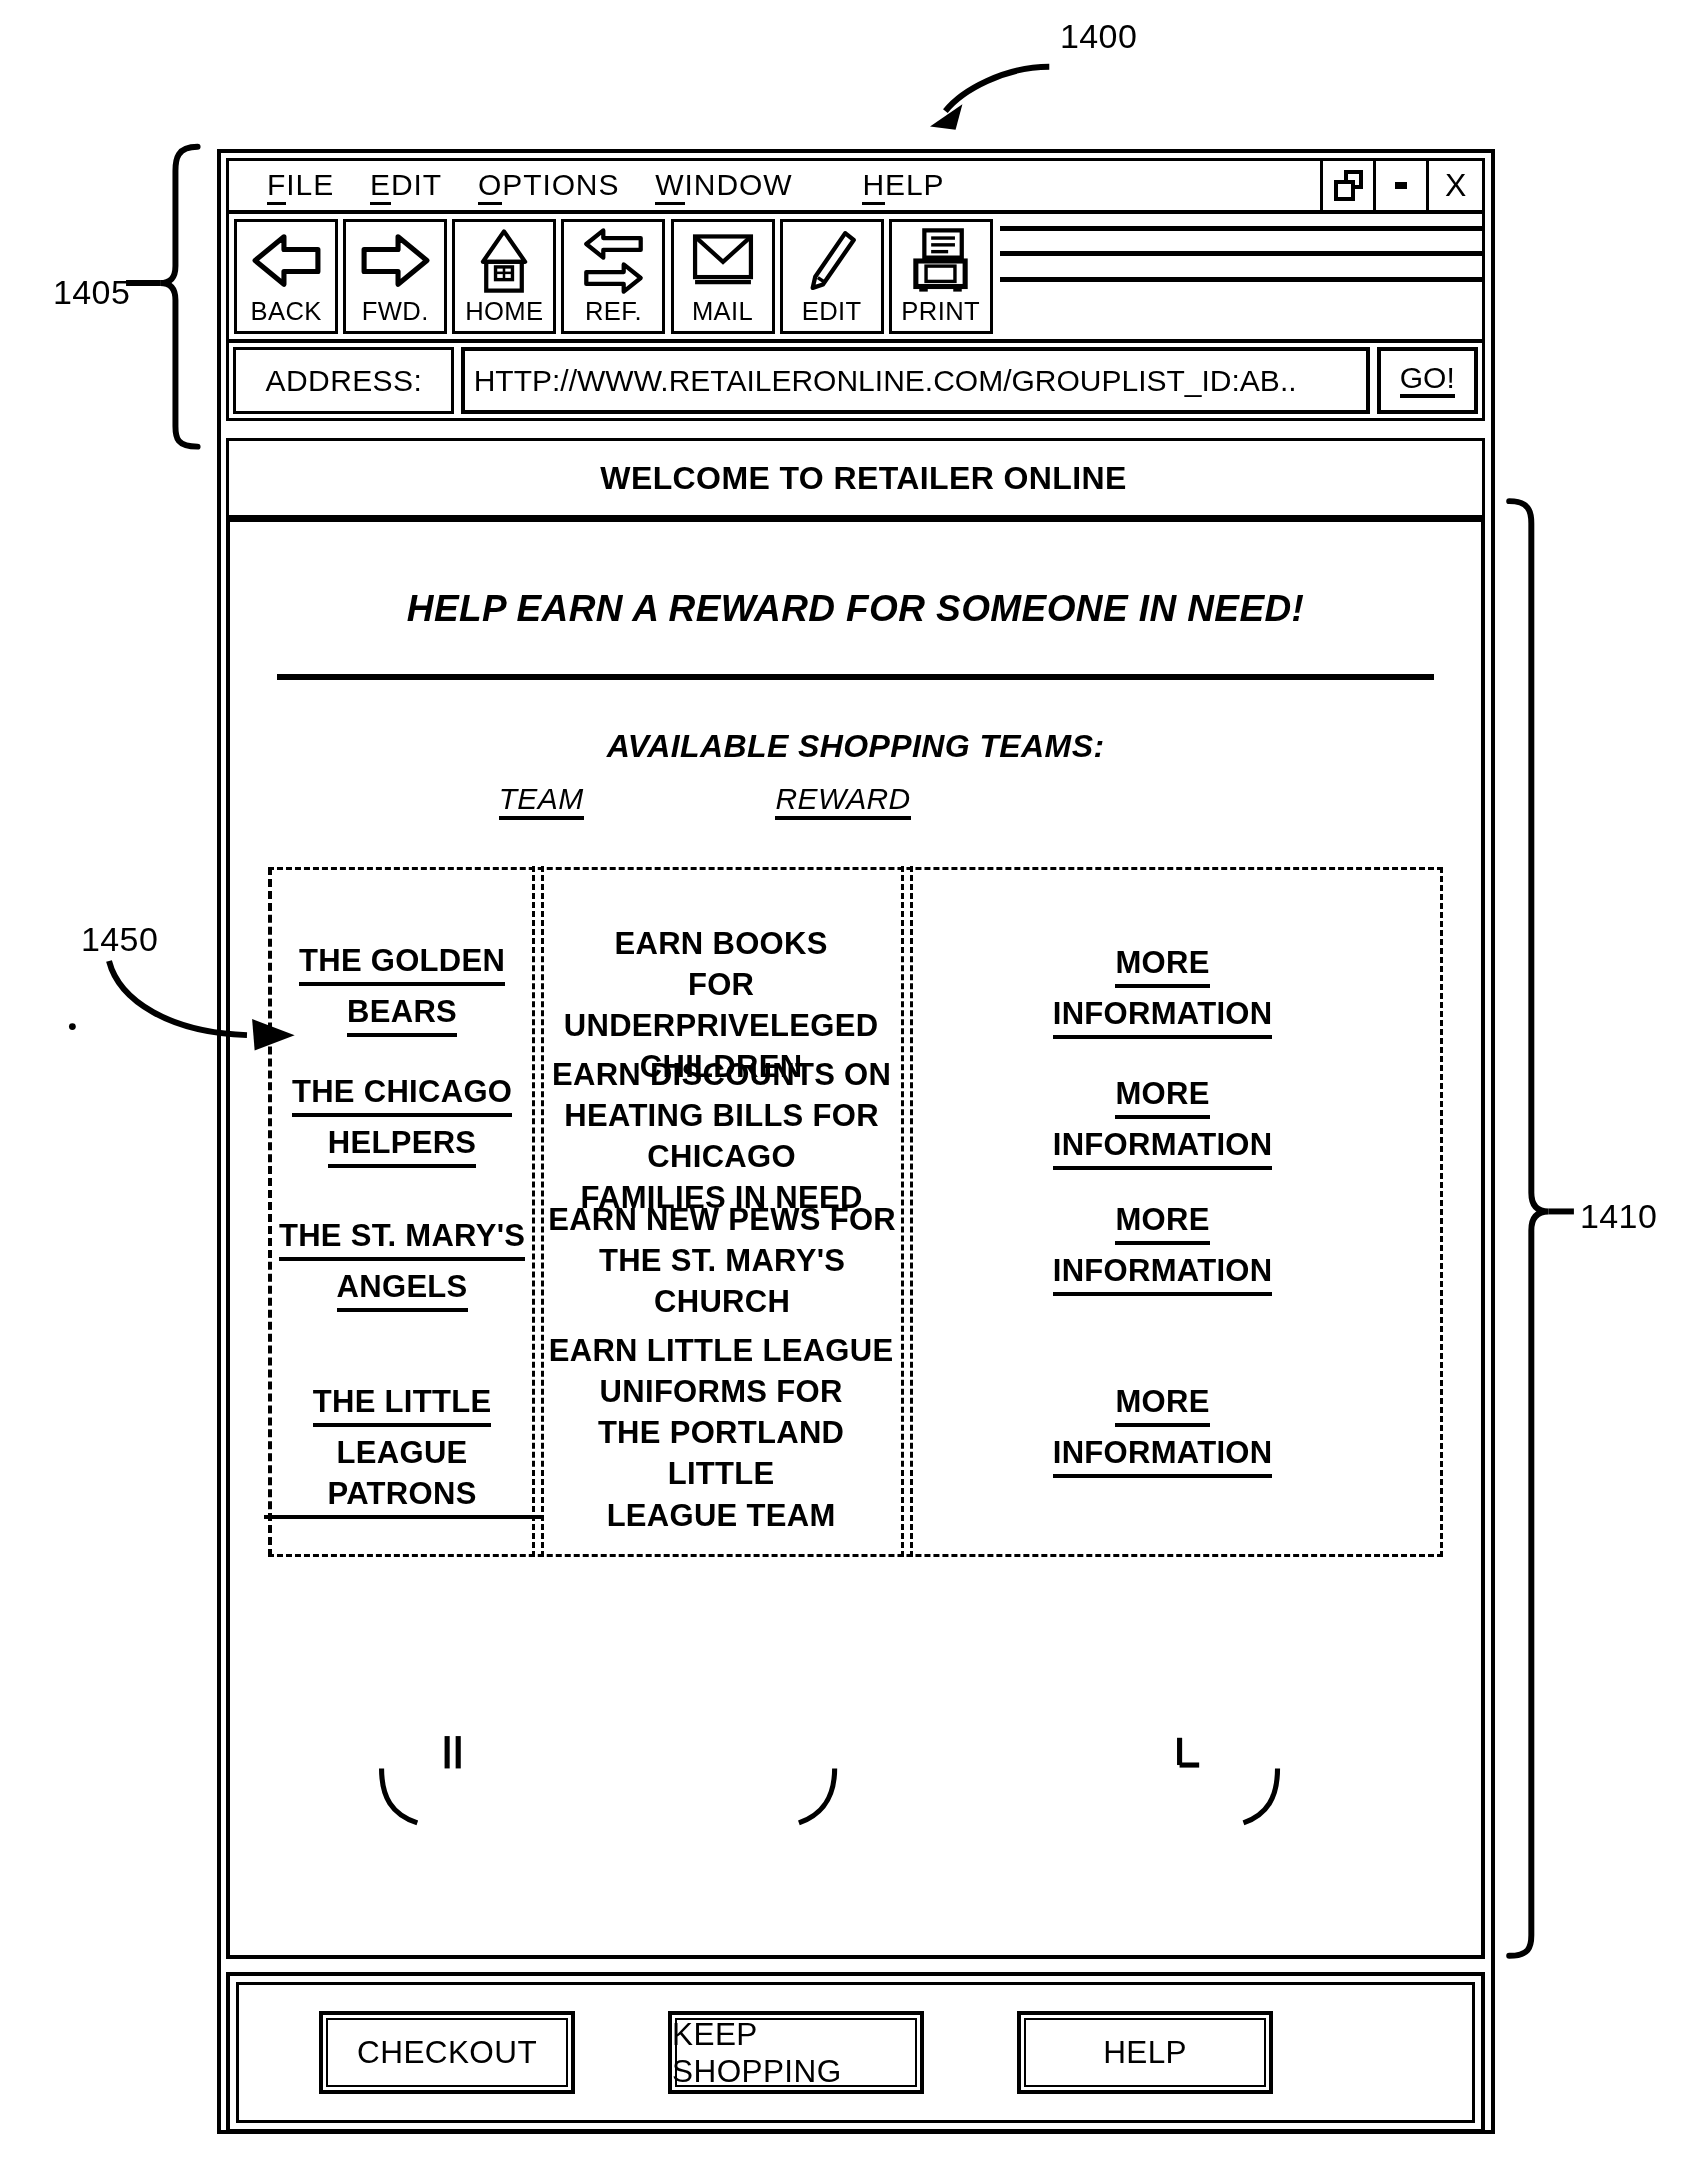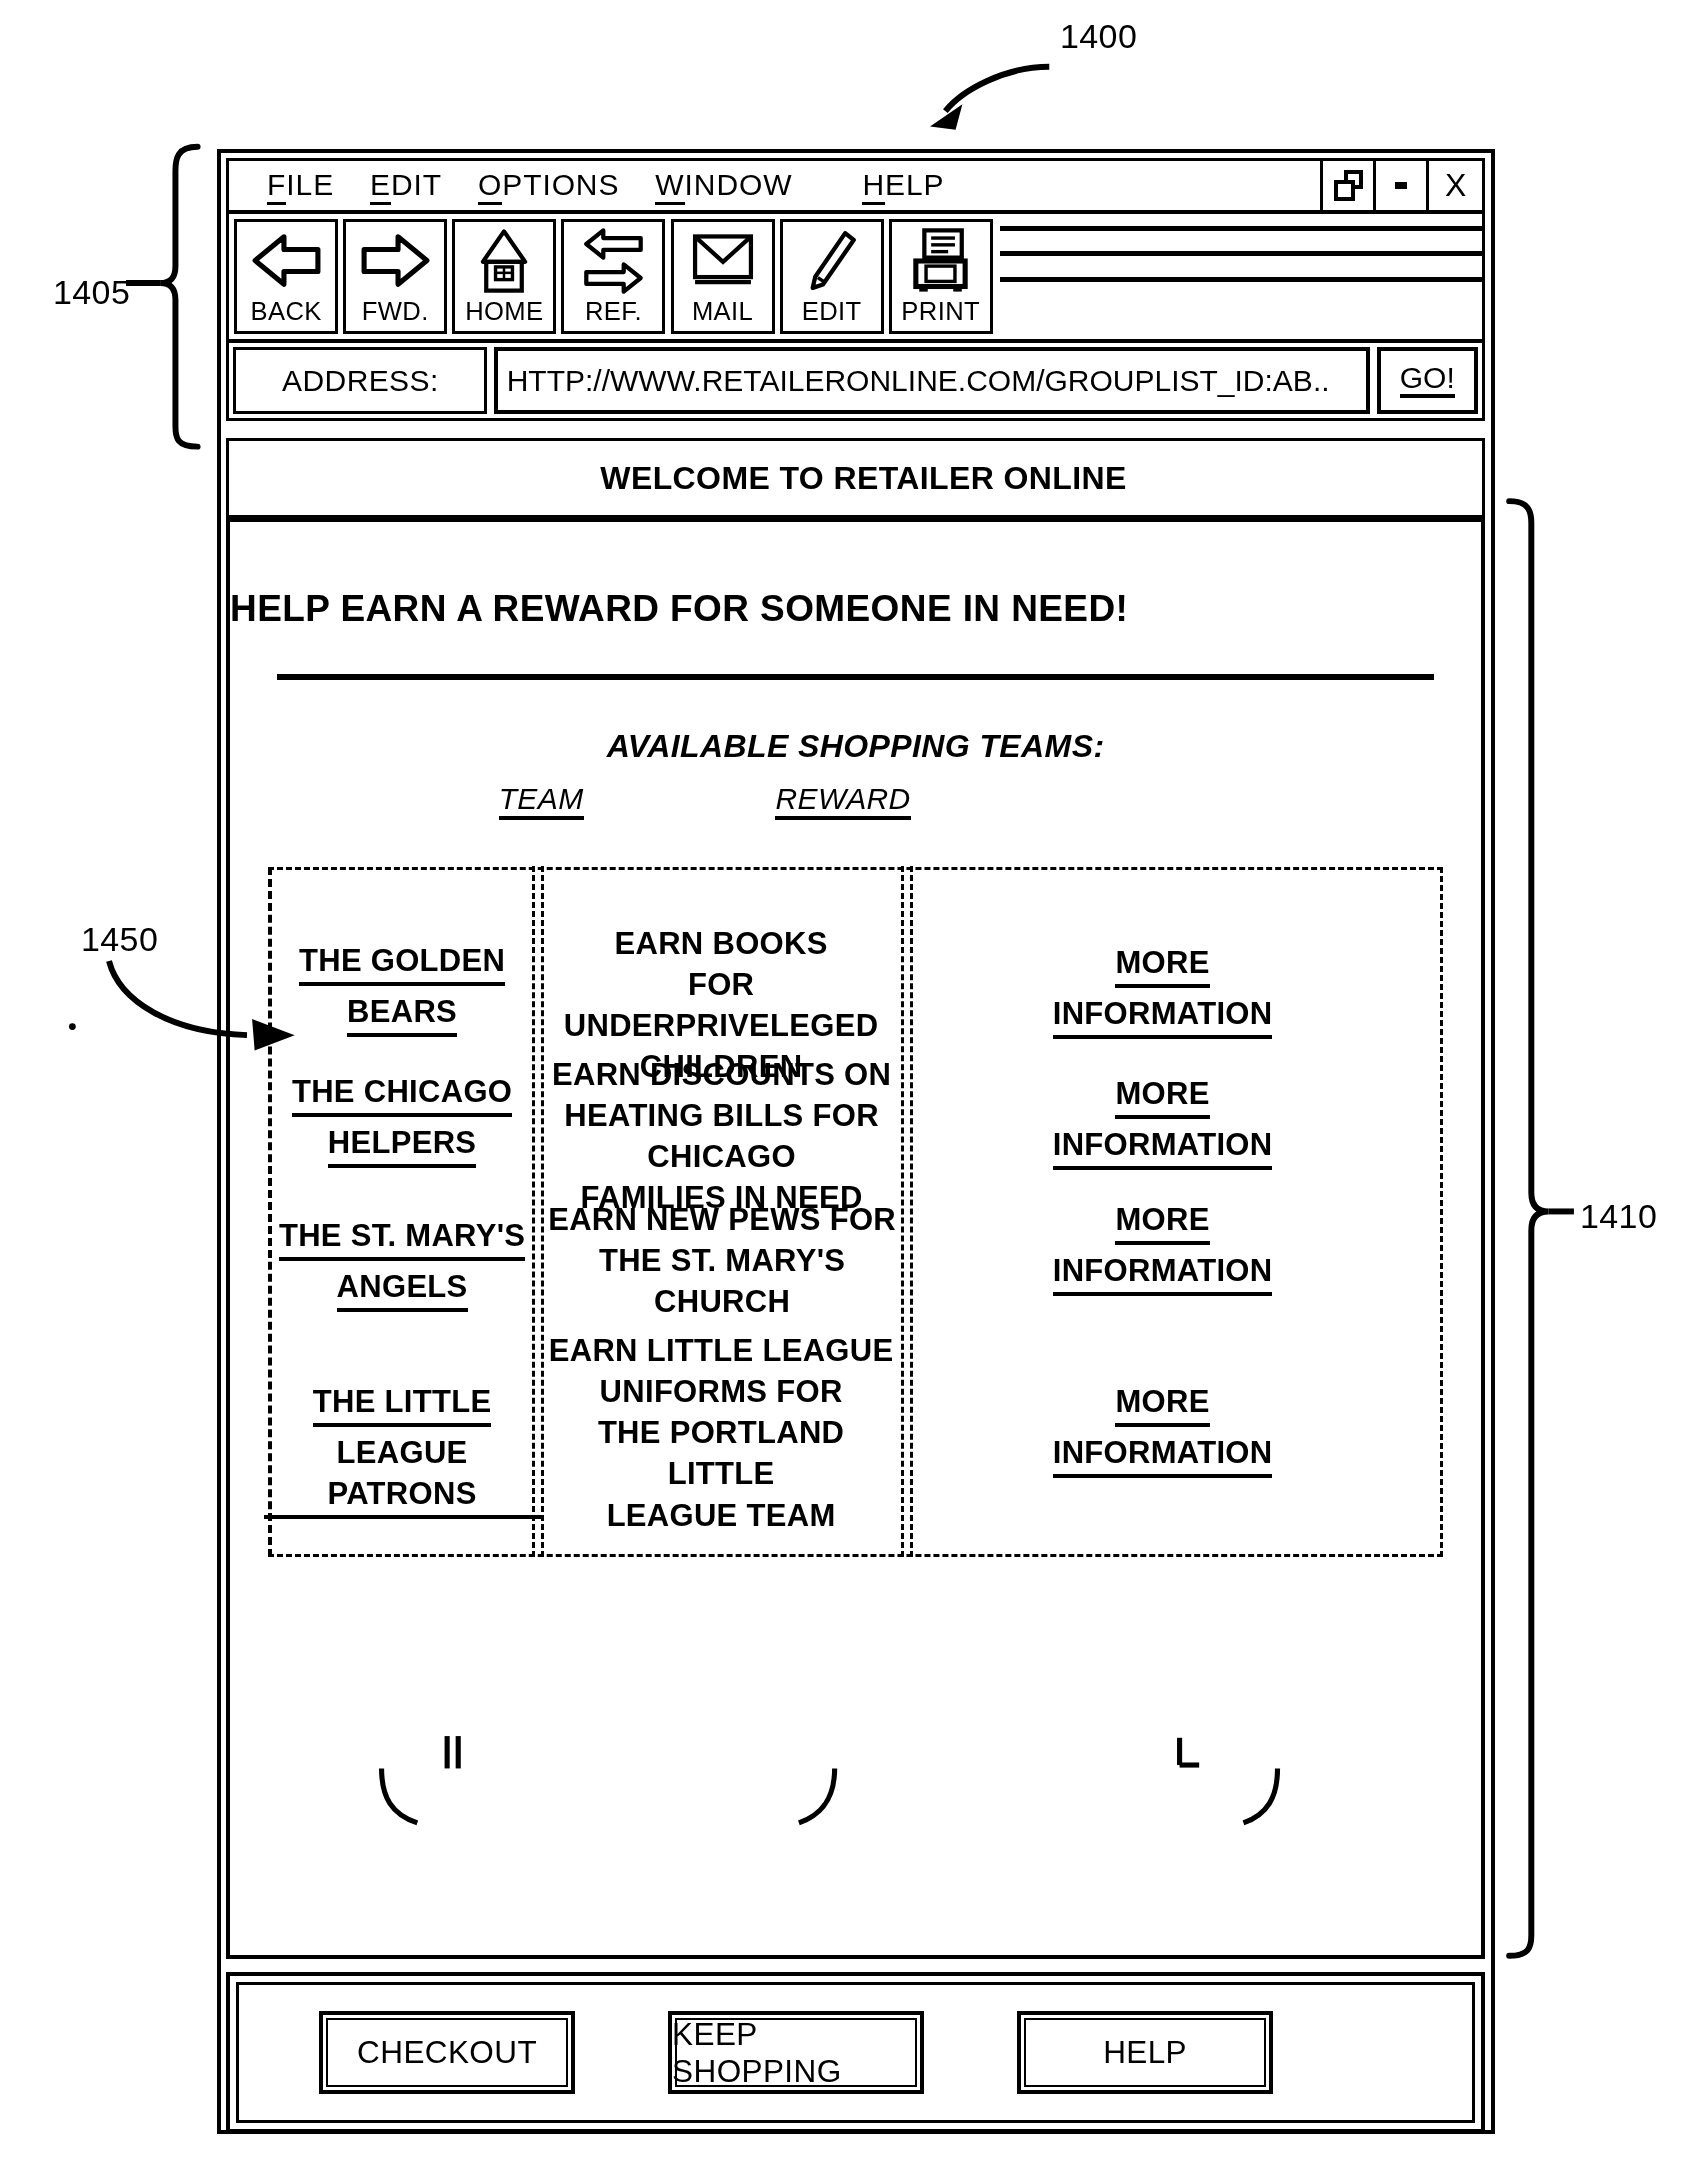--- a/index.html
+++ b/index.html
@@ -180,21 +180,21 @@
 
   
   .addressbar {
     height: 75px;
     display: flex;
     align-items: stretch;
     padding: 4.3px;
     box-sizing: border-box;
   }
   .addr-label {
-    width: 254px;
+    width: 221px;
     box-sizing: border-box;
     border: 3.4px solid #000;
     display: flex;
     align-items: center;
     justify-content: center;
     font-size: 30px;
     letter-spacing: 0.4px;
   }
   .addr-input {
     flex: 1 1 auto;
@@ -246,23 +246,24 @@
   
   .content {
     position: absolute;
     left: 5.1px;
     width: 1259px;
     box-sizing: border-box;
     border: 4.3px solid #000;
     background: #fff;
   }
   .content-head {
-    text-align: left;
+    text-align: center;
     font-size: 37px;
     font-weight: bold;
+    font-style: italic;
     letter-spacing: 0.4px;
     padding-top: 41px;
   }
   .hrule {
     height: 6px;
     background: #000;
     margin: 44px 47px 0 47px;
   }
   .subhead {
     text-align: center;

